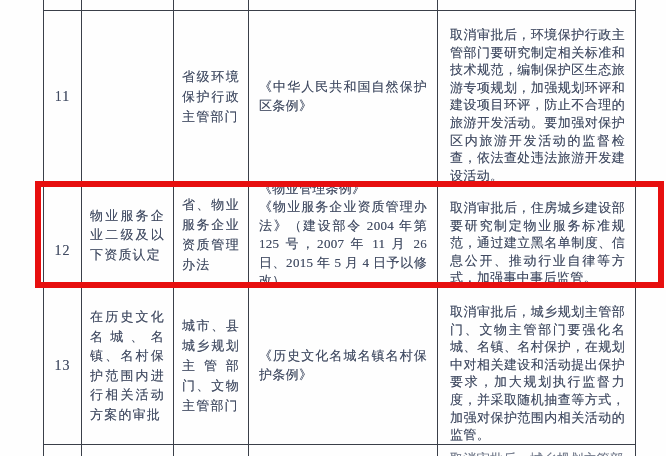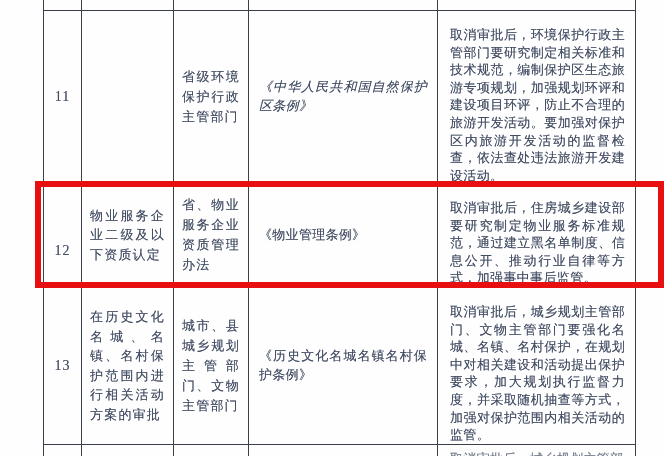--- a/index.html
+++ b/index.html
@@ -47,41 +47,42 @@
   <div class="hline" style="top:183px"></div>
   <div class="hline" style="top:287px"></div>
   <div class="hline" style="top:444px"></div>
 
   <div class="cell num v-center h-center" style="left:44px;top:10px;width:37px;height:173px;">
     <span>11</span>
   </div>
   <div class="cell dept v-center" style="left:174px;top:10px;width:74px;height:173px;justify-content:flex-end;">
     <div class="para">省级环境保护行政主管部门</div>
   </div>
-  <div class="cell basis v-center" style="left:249px;top:10px;width:188px;height:173px;font-style:italic;">
+  <div class="cell basis v-center" style="left:249px;top:10px;width:188px;height:173px;">
     <div style="width:100%">
       <div class="line">《中华人民共和国自然保护区条例》</div>
     </div>
   </div>
   <div class="cell meas" style="left:438px;top:10px;width:197px;height:173px;">
     <div class="para">取消审批后，环境保护行政主管部门要研究制定相关标准和技术规范，编制保护区生态旅游专项规划，加强规划环评和建设项目环评，防止不合理的旅游开发活动。要加强对保护区内旅游开发活动的监督检查，依法查处违法旅游开发建设活动。</div>
   </div>
 
   <div class="cell num v-center h-center" style="left:44px;top:199px;width:37px;height:104px;">
     <span>12</span>
   </div>
   <div class="cell item v-center" style="left:82px;top:183px;width:91px;height:104px;">
     <div class="para">物业服务企业二级及以下资质认定</div>
   </div>
   <div class="cell dept v-center" style="left:174px;top:183px;width:74px;height:104px;">
     <div class="para">省、物业服务企业资质管理办法</div>
   </div>
   <div class="cell basis v-center" style="left:249px;top:183px;width:188px;height:104px;">
     <div style="width:100%">
       <div class="line">《物业管理条例》</div>
+      <div class="line">《物业服务企业资质管理办法》（建设部令 2004 年第 125 号，2007 年 11 月 26 日、2015 年 5 月 4 日予以修改）</div>
     </div>
   </div>
   <div class="cell meas" style="left:438px;top:183px;width:197px;height:104px;">
     <div class="para">取消审批后，住房城乡建设部要研究制定物业服务标准规范，通过建立黑名单制度、信息公开、推动行业自律等方式，加强事中事后监管。</div>
   </div>
 
   <div class="cell num v-center h-center" style="left:44px;top:287px;width:37px;height:157px;">
     <span>13</span>
   </div>
   <div class="cell item v-center" style="left:82px;top:287px;width:91px;height:157px;">

